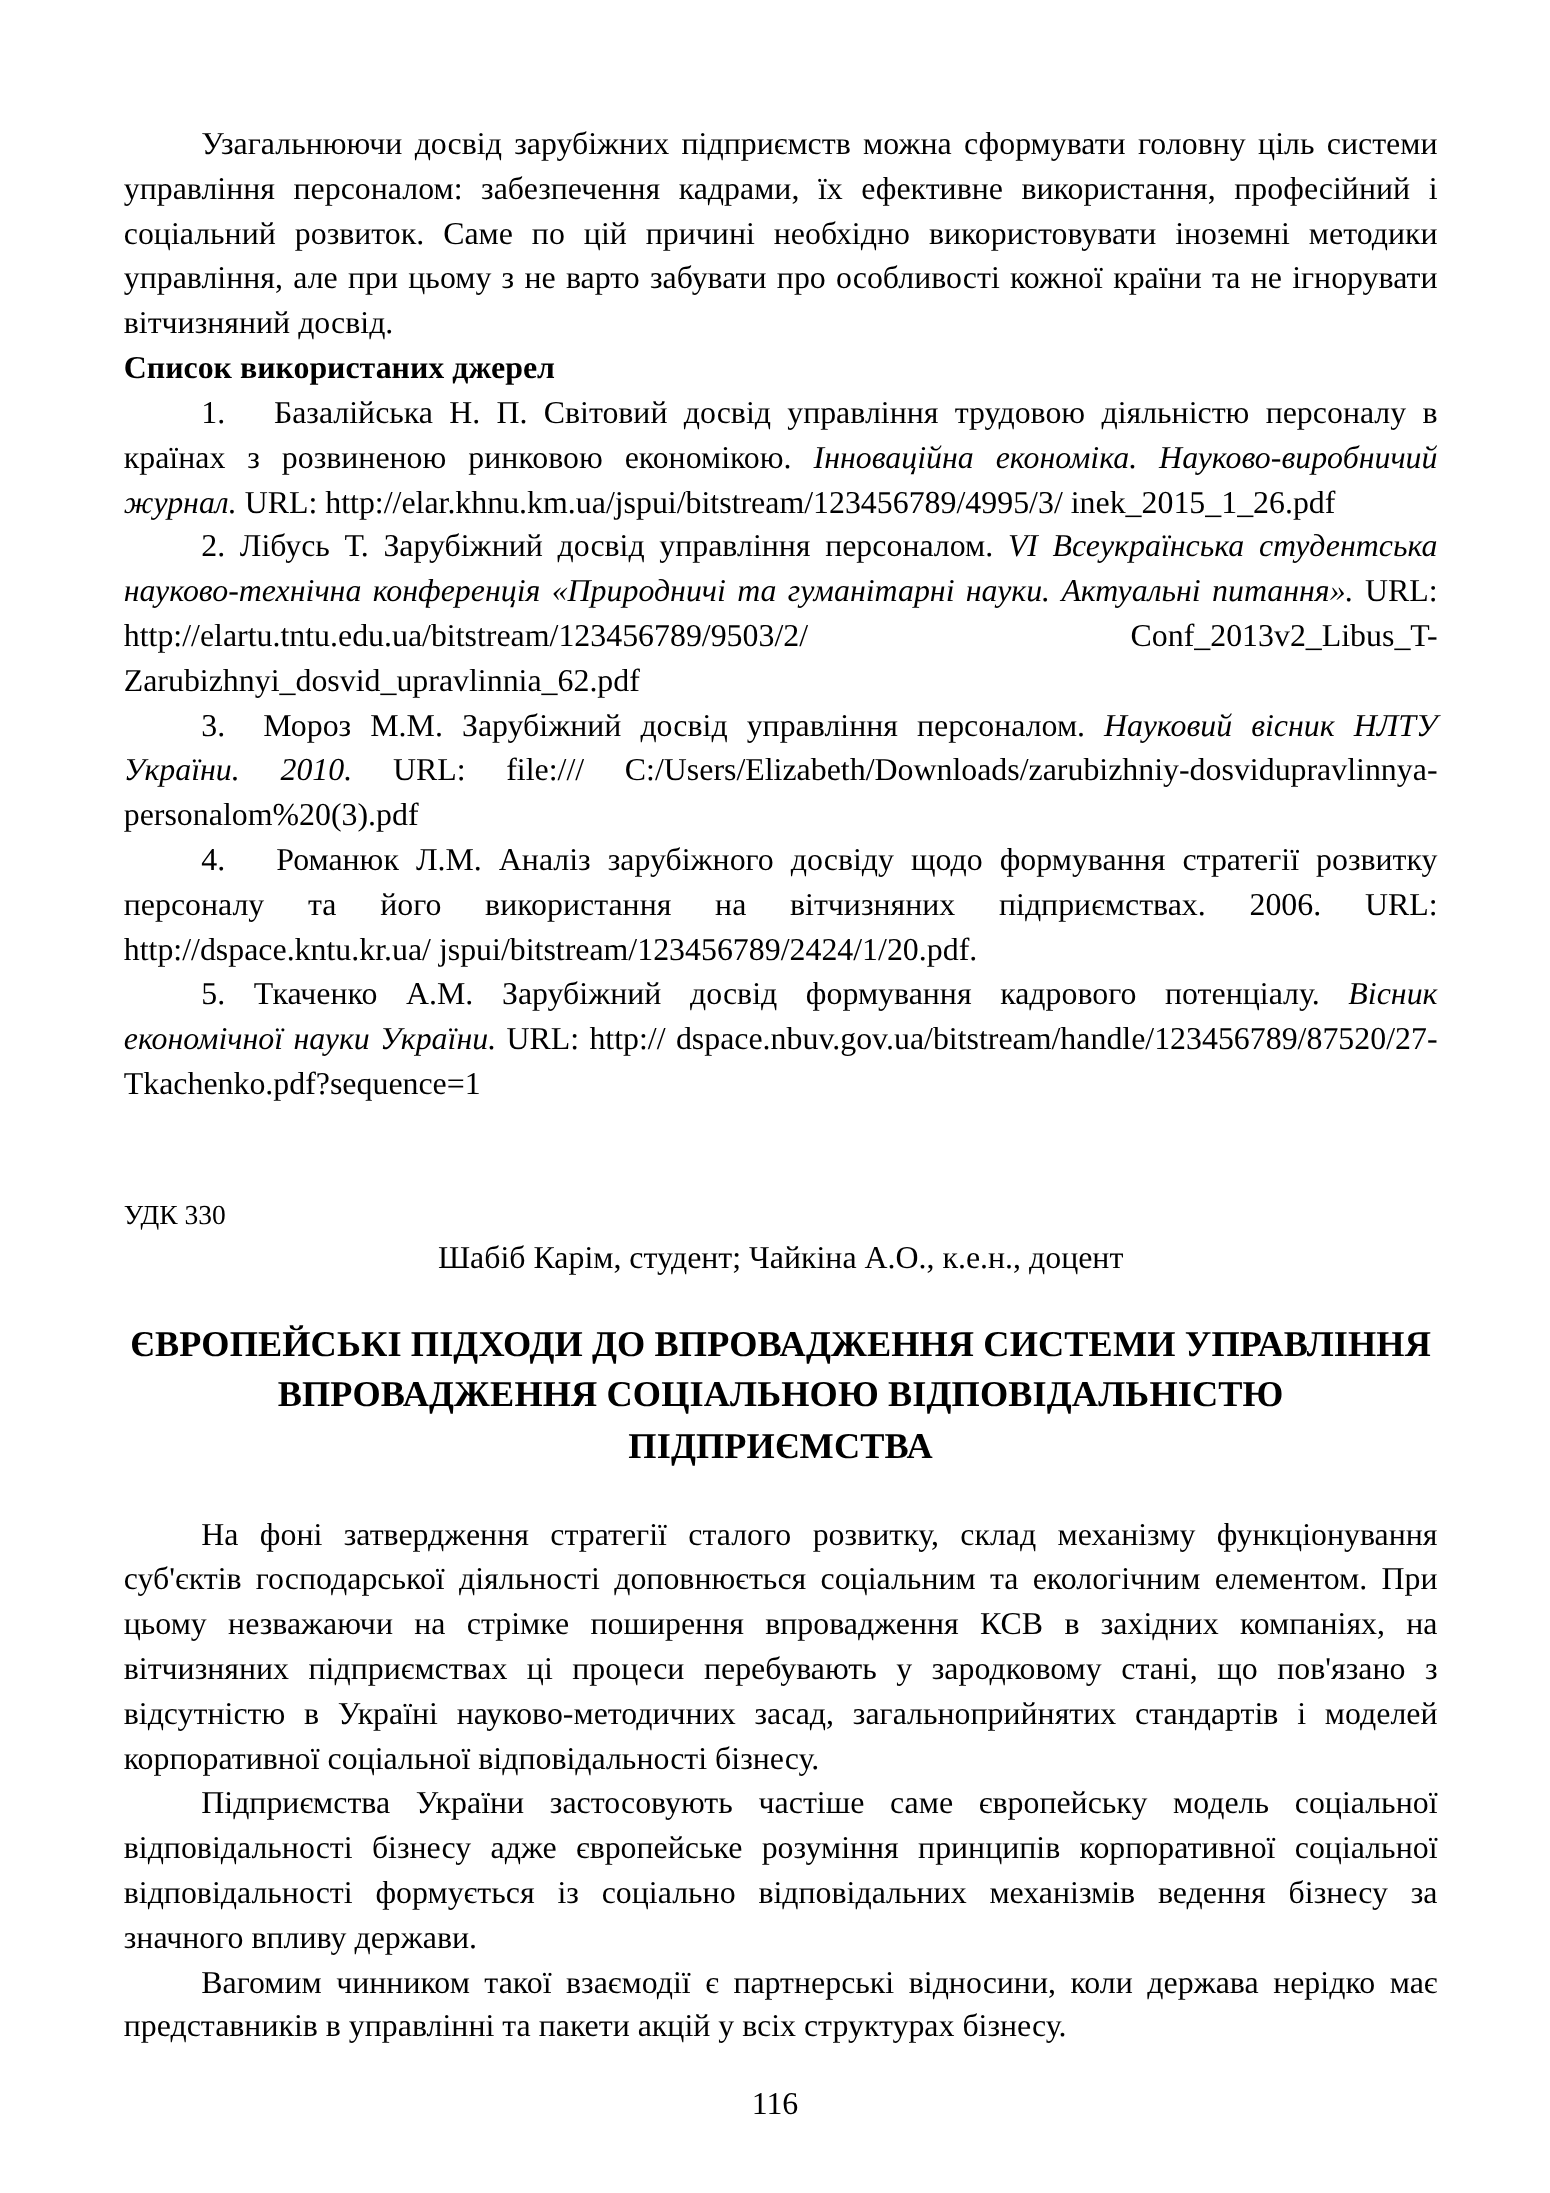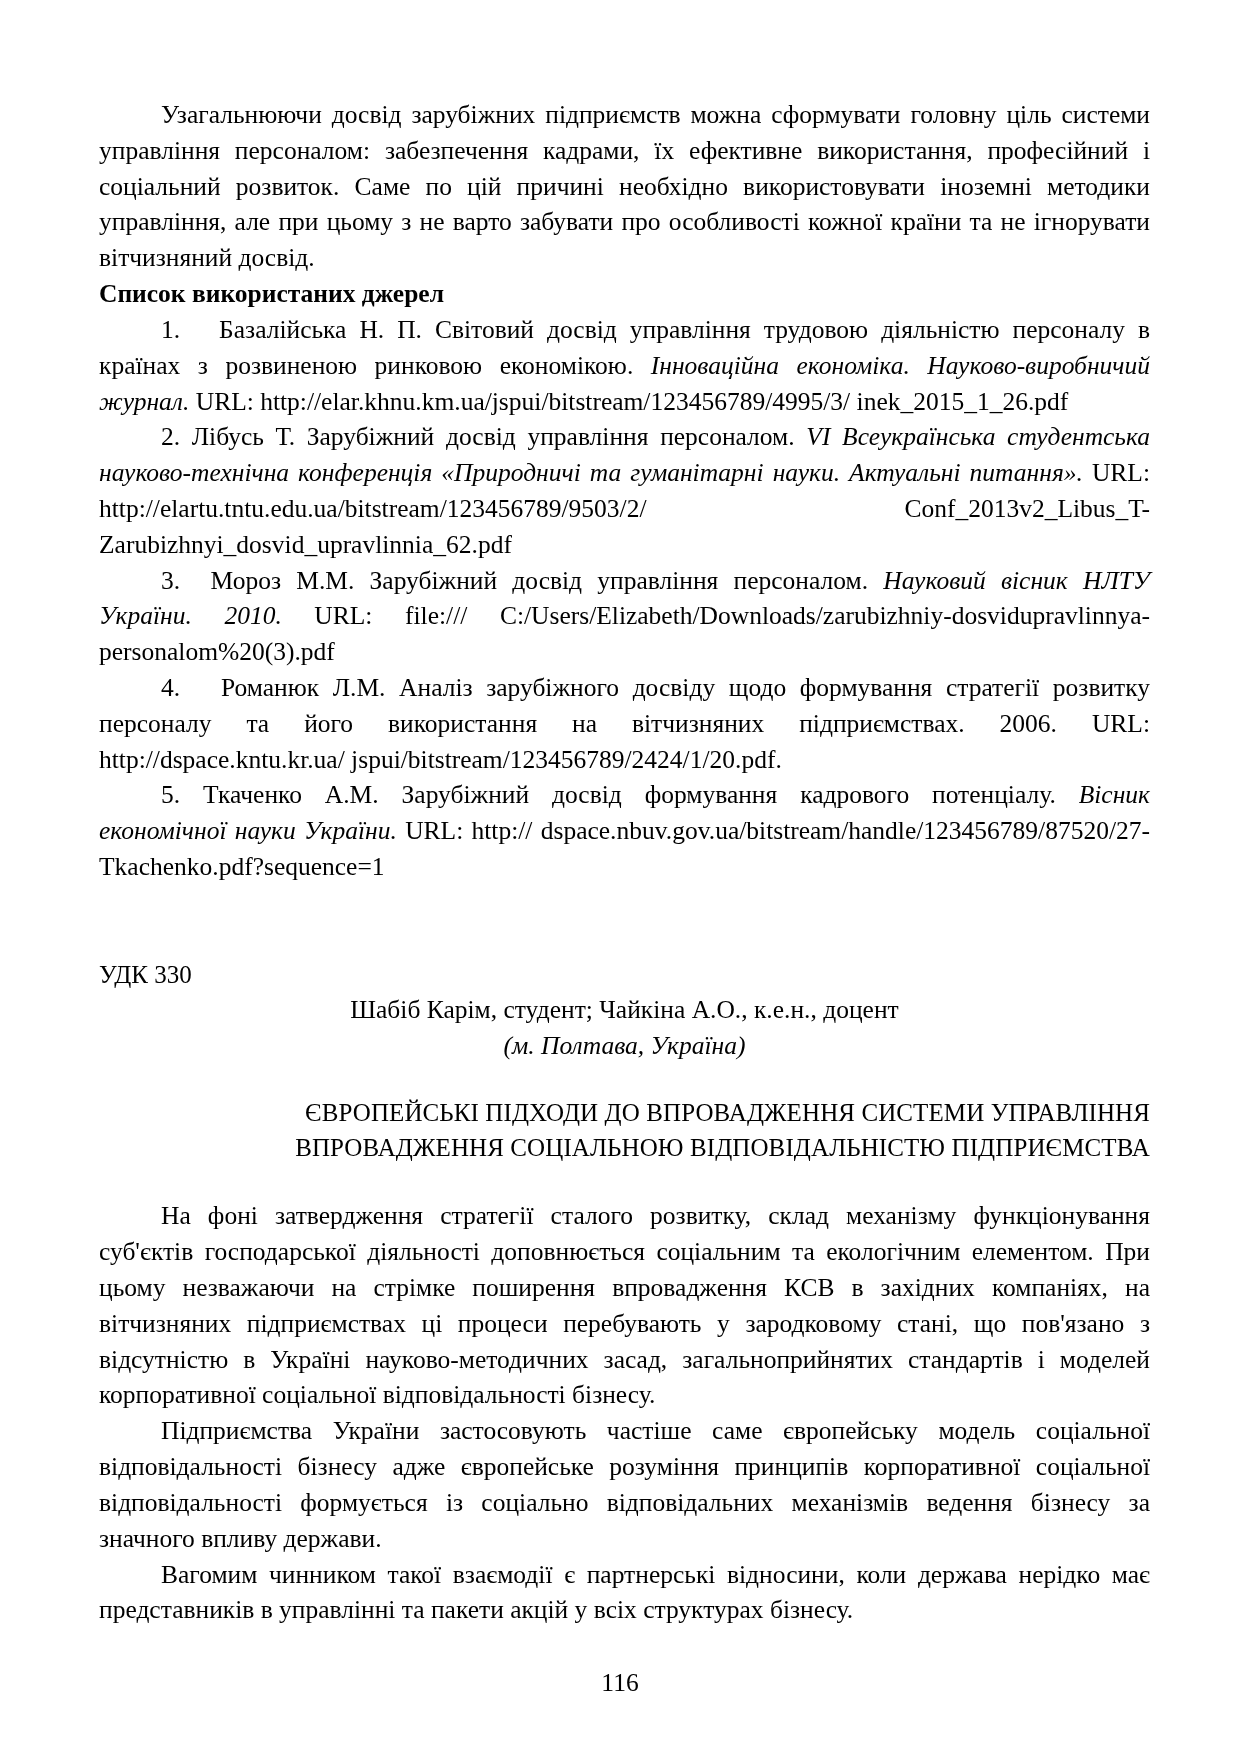--- a/index.html
+++ b/index.html
@@ -48,38 +48,38 @@
   .ref-item {
     text-indent: 62px;
   }
   .spacer-lg {
     height: 72px;
   }
   .spacer-md {
     height: 33px;
   }
   .doc-title {
-    font-weight: normal;
-    text-align: right;
+    font-weight: bold;
+    text-align: center;
     text-indent: 0;
-    font-size: 25px;
+    font-size: 29px;
     line-height: 1.38;
     letter-spacing: 0.1px;
   }
   .author-line {
     text-align: center;
     text-indent: 0;
     font-size: 25.5px;
     line-height: 1.40;
     font-family: Liberation Serif, serif;
   }
   .udk {
     text-align: left;
     text-indent: 0;
-    font-size: 25px;
+    font-size: 22px;
   }
   .page-number {
     position: absolute;
     left: 0;
     right: 0;
     bottom: 56px;
     text-align: center;
     font-size: 25.5px;
   }
 </style>
@@ -101,21 +101,20 @@
 
     <p class="ref-item"><span>4.</span>&nbsp;&nbsp;&nbsp;<span>Романюк Л.М. Аналіз зарубіжного досвіду щодо формування стратегії розвитку персоналу та його використання на вітчизняних підприємствах. 2006. URL: http://dspace.kntu.kr.ua/ jspui/bitstream/123456789/2424/1/20.pdf.</span></p>
 
     <p class="ref-item"><span>5.</span>&nbsp;<span>Ткаченко А.М. Зарубіжний досвід формування кадрового потенціалу. </span><span class="ital">Вісник економічної науки України.</span><span> URL: http:// dspace.nbuv.gov.ua/bitstream/handle/123456789/87520/27- Tkachenko.pdf?sequence=1</span></p>
 
     <div class="spacer-lg"></div>
 
     <p class="udk">УДК 330</p>
 
     <p class="author-line">Шабіб Карім, студент; Чайкіна А.О., к.е.н., доцент</p>
-    <p class="author-line ital">(м. Полтава, Україна)</p>
 
     <div class="spacer-md"></div>
 
     <p class="doc-title">ЄВРОПЕЙСЬКІ ПІДХОДИ ДО ВПРОВАДЖЕННЯ СИСТЕМИ УПРАВЛІННЯ</p>
     <p class="doc-title">ВПРОВАДЖЕННЯ СОЦІАЛЬНОЮ ВІДПОВІДАЛЬНІСТЮ ПІДПРИЄМСТВА</p>
 
     <div class="spacer-md"></div>
 
     <p class="indent">На фоні затвердження стратегії сталого розвитку, склад механізму функціонування суб'єктів господарської діяльності доповнюється соціальним та екологічним елементом. При цьому незважаючи на стрімке поширення впровадження КСВ в західних компаніях, на вітчизняних підприємствах ці процеси перебувають у зародковому стані, що пов'язано з відсутністю в Україні науково-методичних засад, загальноприйнятих стандартів і моделей корпоративної соціальної відповідальності бізнесу.</p>
     <p class="indent">Підприємства України застосовують частіше саме європейську модель соціальної відповідальності бізнесу адже європейське розуміння принципів корпоративної соціальної відповідальності формується із соціально відповідальних механізмів ведення бізнесу за значного впливу держави.</p>

